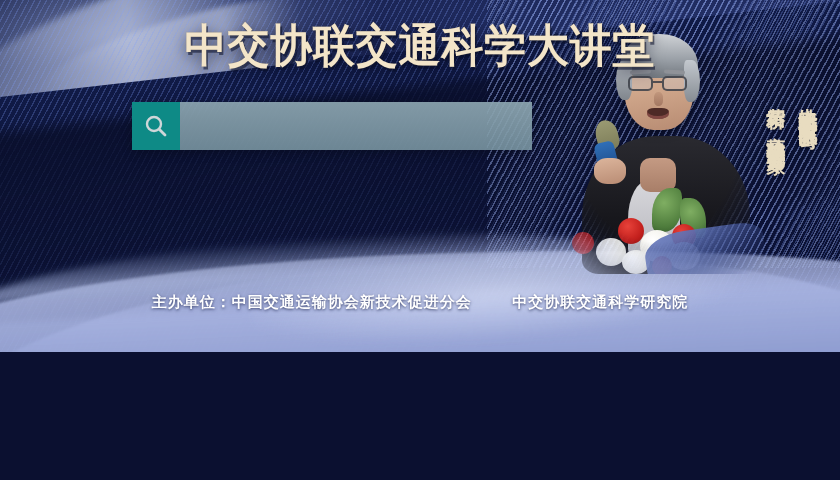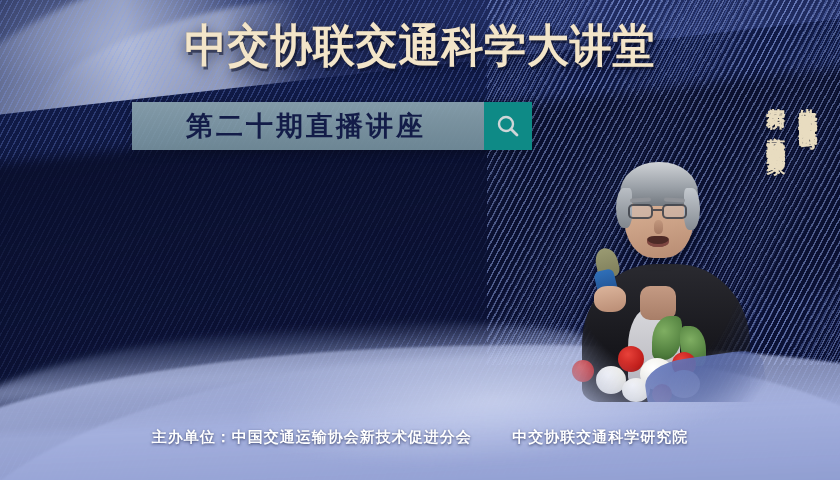--- a/index.html
+++ b/index.html
@@ -3,21 +3,21 @@
 <meta charset="utf-8">
 <style>
   * { margin:0; padding:0; box-sizing:border-box; }
   html,body { width:840px; height:480px; }
   body {
     font-family:"Liberation Sans","DejaVu Sans",sans-serif;
     background:#0b1030; overflow:hidden;
   }
 
   .poster {
-    position:relative; width:840px; height:480px; overflow:hidden;
+    position:relative; width:840px; height:352px; overflow:hidden;
     background:#111a45;
   }
 
   
   .bg-base {
     position:absolute; inset:0;
     background:
       radial-gradient(120% 90% at 82% 18%, #27356e 0%, #1a2454 38%, #111a45 62%, #0b1235 100%),
       linear-gradient(160deg,#3d4a86 0%,#202a5e 30%,#131c48 60%,#0c1236 100%);
   }
@@ -269,21 +269,21 @@
     color:#e8dcc0;
     text-shadow:0 1px 3px rgba(6,10,32,.75);
     letter-spacing:2px;
     white-space:nowrap;
   }
   .v-col-org { right:18px; top:92px; font-size:19px; }
   .v-col-person { right:50px; top:92px; font-size:19px; }
 
   
   .footer {
-    position:absolute; left:0; right:0; bottom:33px;
+    position:absolute; left:0; right:0; bottom:40px;
     text-align:center;
     font-size:15px; font-weight:bold; letter-spacing:1px;
     color:#ffffff;
     font-family:"DejaVu Sans","Liberation Sans",sans-serif;
     text-shadow:0 1px 3px rgba(20,28,70,.75);
     white-space:nowrap;
   }
   .footer .gap { display:inline-block; width:28px; }
 </style>
 </head>
@@ -335,21 +335,20 @@
       <div class="fl w" style="left:62px;top:66px;width:28px;height:24px;"></div>
       <div class="fl r" style="left:92px;top:72px;width:20px;height:20px;"></div>
       <div class="p-wrap"></div>
     </div>
   </div>
 
   <div class="header-title">中交协联交通科学大讲堂</div>
 
   <div class="sub-bar">
     <div class="sub-bar-bg"></div>
-    <div class="sub-bar-text">第二十期直播讲座</div>
     <div class="sub-bar-icon">
       <svg width="26" height="26" viewBox="0 0 26 26">
         <circle cx="11" cy="11" r="7" fill="none" stroke="#cfd6d8" stroke-width="2.4"></circle>
         <line x1="16.2" y1="16.2" x2="22" y2="22" stroke="#cfd6d8" stroke-width="2.8" stroke-linecap="round"></line>
       </svg>
     </div>
   </div>
 
 
 

